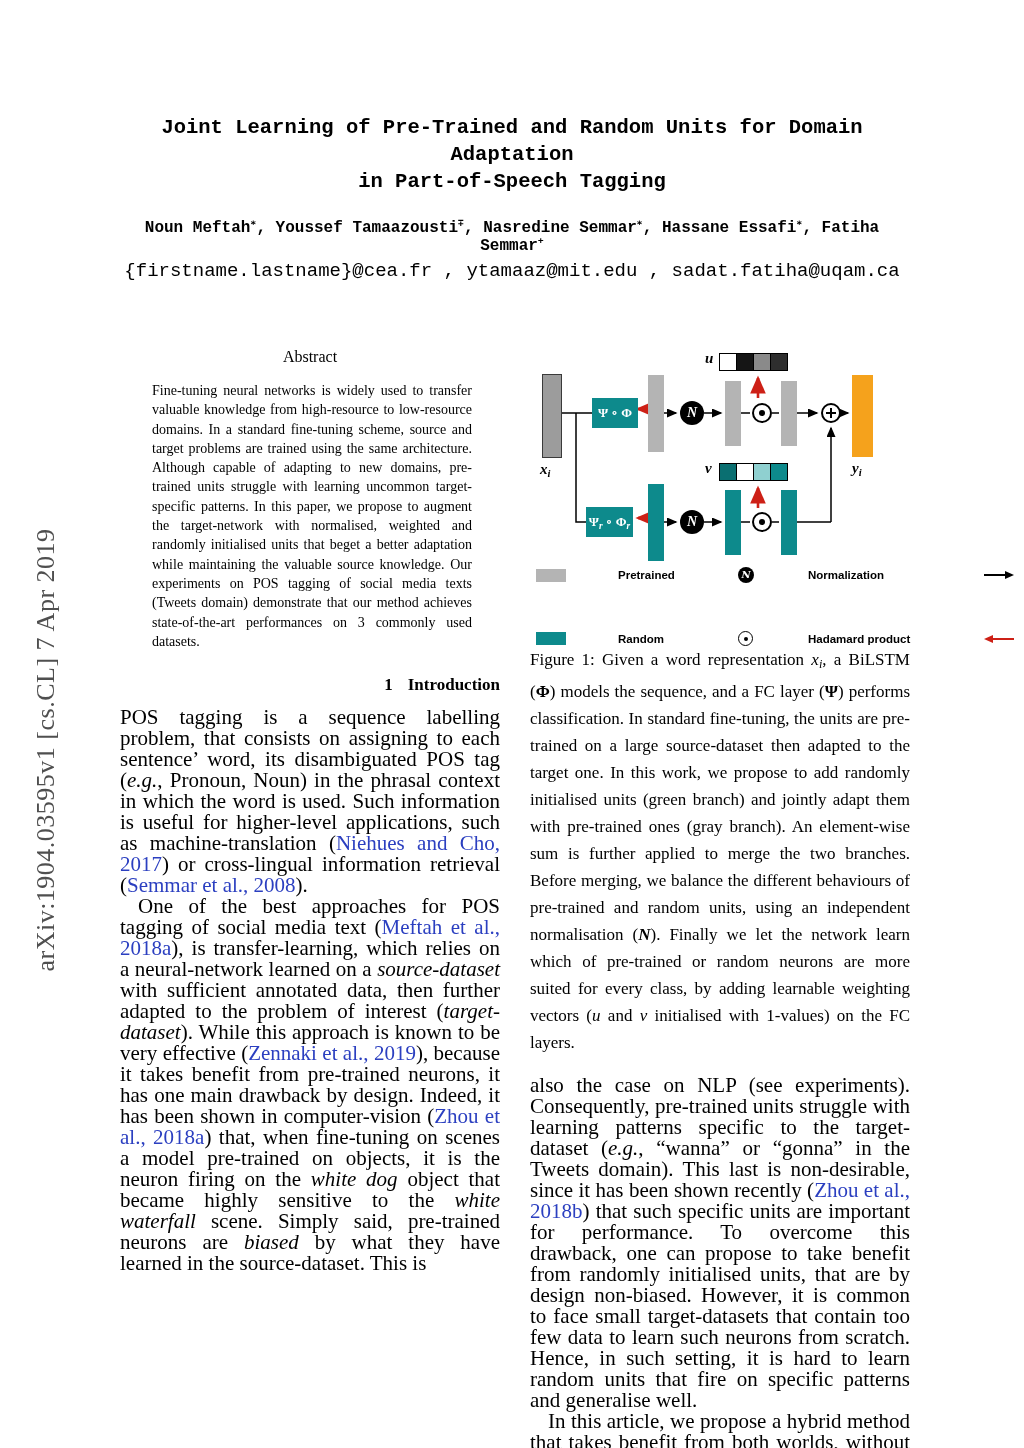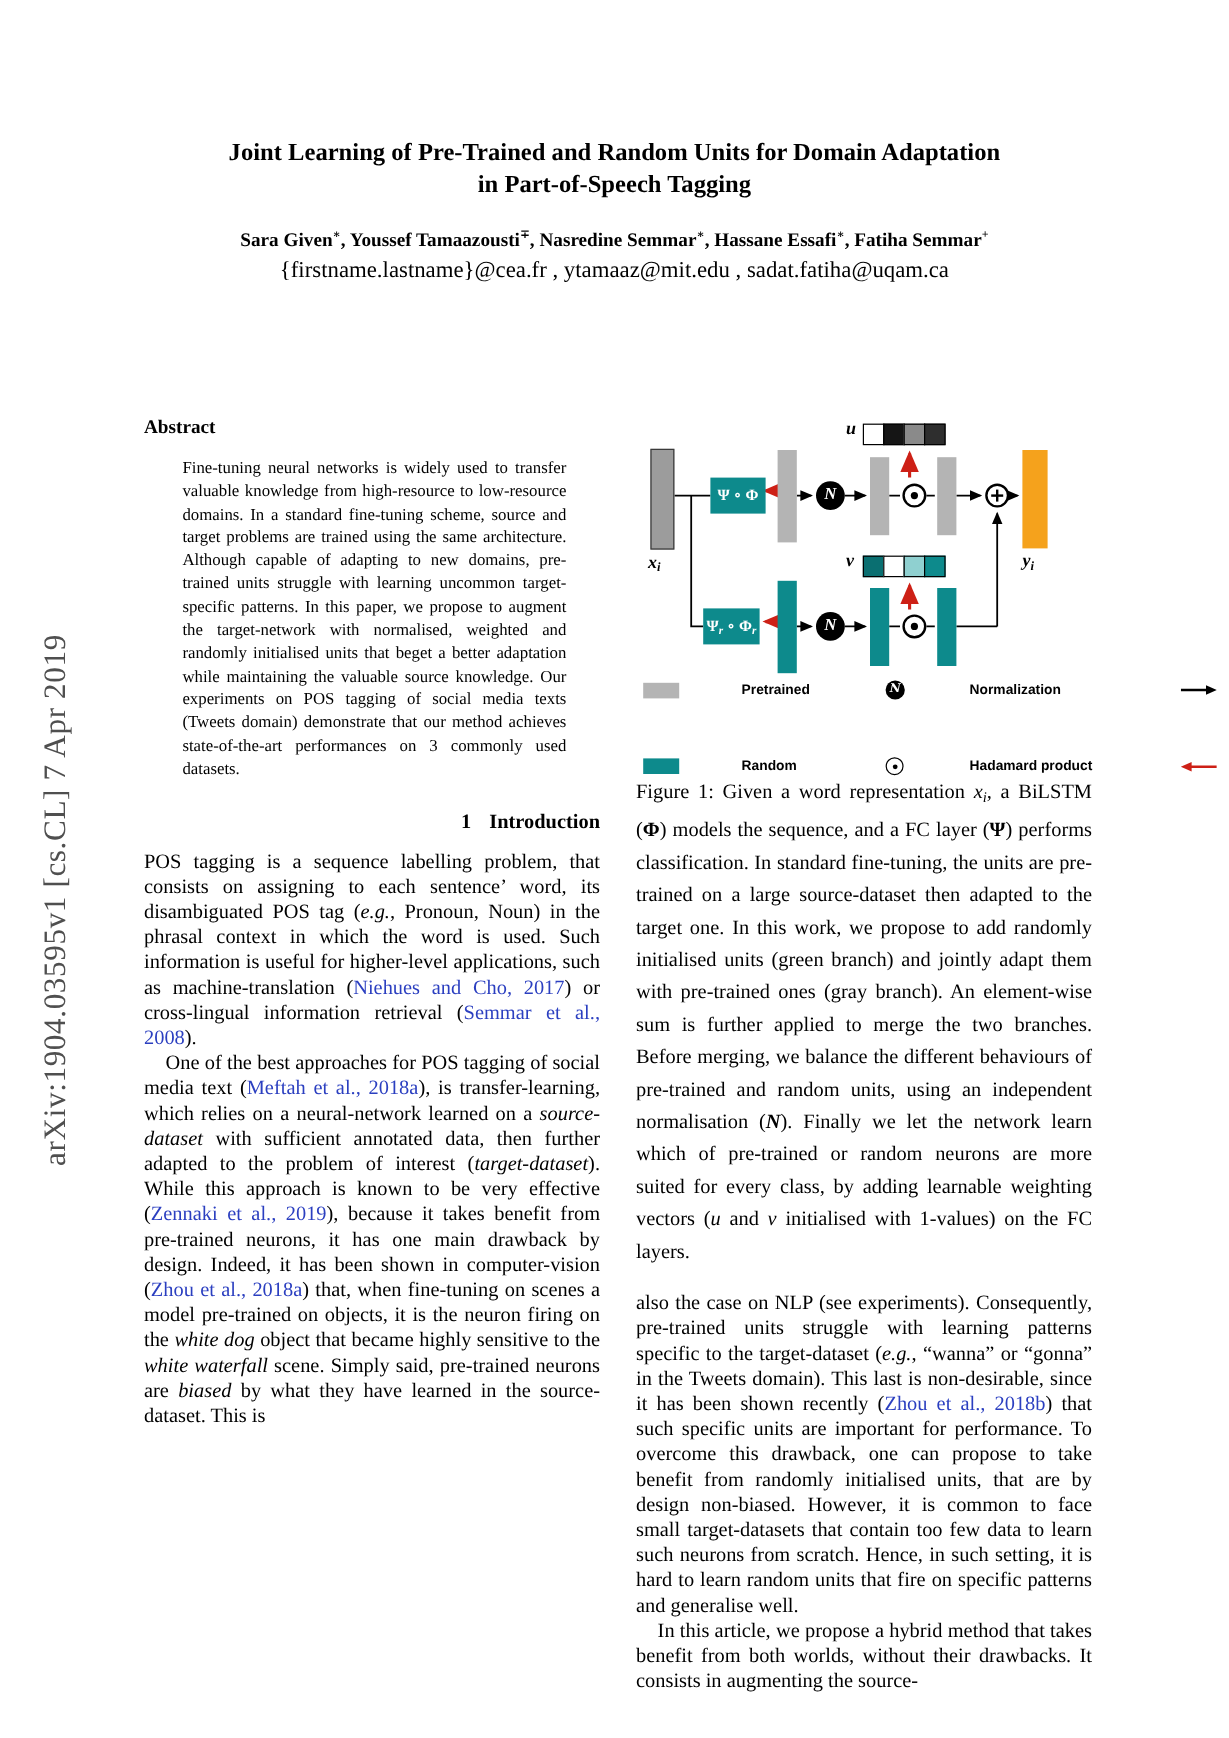--- a/index.html
+++ b/index.html
@@ -7,37 +7,37 @@
               font-family:"Liberation Serif","DejaVu Serif",serif; color:#000; }
   .page { position:absolute; inset:0; background:#fff; }
 
   
   .arxiv { position:absolute; left:46px; top:750px;
            transform:translate(-50%,-50%) rotate(-90deg);
            white-space:nowrap; font-size:26px; letter-spacing:.5px;
            color:var(--arxiv-text,#4f4f4f); }
 
   
-  .header { position:absolute; top:114px; left:110px; width:804px; text-align:center; }
+  .header { position:absolute; top:114px; left:110px; width:804px; text-align:center;font-family:Liberation Mono, monospace; }
   .title-line { font-size:20.5px; font-weight:bold; line-height:27px; }
   .authors { margin-top:24px; font-size:16px; font-weight:bold; }
   .affil { font-size:15.5px; line-height:25px; }
   .affils { margin-top:4px; }
   .emails { font-size:19px; margin-top:5px; }
   .seg-sup { vertical-align:super; font-size:.62em; line-height:0; }
 
   
   .columns { position:absolute; top:348px; left:120px; width:790px; display:flex; gap:30px; }
   .col { width:380px; }
 
-  .abstract-heading { font-weight:bold; font-size:16px; }
+  .abstract-heading { text-align:center; font-weight:normal; font-size:16px; }
   .abstract-text { margin:15px 28px 0 32px; font-size:14px; line-height:19.3px; text-align:justify; }
   .sec-heading { font-size:17px; font-weight:bold; margin:24px 0 12px 0;text-align:right; }
   .sec-num { margin-right:15px; }
-  p.body { font-size:17px; line-height:21px; text-align:justify; }
+  p.body { font-size:21px; line-height:21px; text-align:justify; }
   p.indent { text-indent:18px; }
 
   .seg-i { font-style:italic; }
   .seg-m { font-style:italic; }
   .seg-scr { font-style:italic; font-weight:bold; }
   .seg-bf { font-weight:bold; }
   .seg-c { color:var(--citation,#2b3fc0); }
   .seg-sub { font-size:.72em; vertical-align:-.28em; font-style:italic; }
   .seg-bm { font-weight:bold; font-style:italic; }
   .seg-bsub { font-weight:bold; font-style:italic; font-size:.7em; vertical-align:-.3em; }
@@ -104,21 +104,21 @@
 </head>
 <body>
 
 <div class="page">
 
   <div class="arxiv">arXiv:1904.03595v1  [cs.CL]  7 Apr 2019</div>
 
   <div class="header">
     <div class="title-line">Joint Learning of Pre-Trained and Random Units for Domain Adaptation</div>
     <div class="title-line">in Part-of-Speech Tagging</div>
-    <div class="authors"><span>Sara Given</span><span class="seg-sup">∗</span><span>, Youssef Tamaazousti</span><span class="seg-sup">∓</span><span>, Nasredine Semmar</span><span class="seg-sup">∗</span><span>, Hassane Essafi</span><span class="seg-sup">∗</span><span>, Fatiha Semmar</span><span class="seg-sup">+</span></div>
+    <div class="authors"><span>Noun Meftah</span><span class="seg-sup">∗</span><span>, Youssef Tamaazousti</span><span class="seg-sup">∓</span><span>, Nasredine Semmar</span><span class="seg-sup">∗</span><span>, Hassane Essafi</span><span class="seg-sup">∗</span><span>, Fatiha Semmar</span><span class="seg-sup">+</span></div>
     <div class="emails">{firstname.lastname}@cea.fr , ytamaaz@mit.edu , sadat.fatiha@uqam.ca</div>
   </div>
 
   <div class="columns">
 
     <div class="col">
       <div class="abstract-heading">Abstract</div>
       <p class="abstract-text">Fine-tuning neural networks is widely used to transfer valuable knowledge from high-resource to low-resource domains. In a standard fine-tuning scheme, source and target problems are trained using the same architecture. Although capable of adapting to new domains, pre-trained units struggle with learning uncommon target-specific patterns. In this paper, we propose to augment the target-network with normalised, weighted and randomly initialised units that beget a better adaptation while maintaining the valuable source knowledge. Our experiments on POS tagging of social media texts (Tweets domain) demonstrate that our method achieves state-of-the-art performances on 3 commonly used datasets.</p>
 
       <div class="sec-heading">

